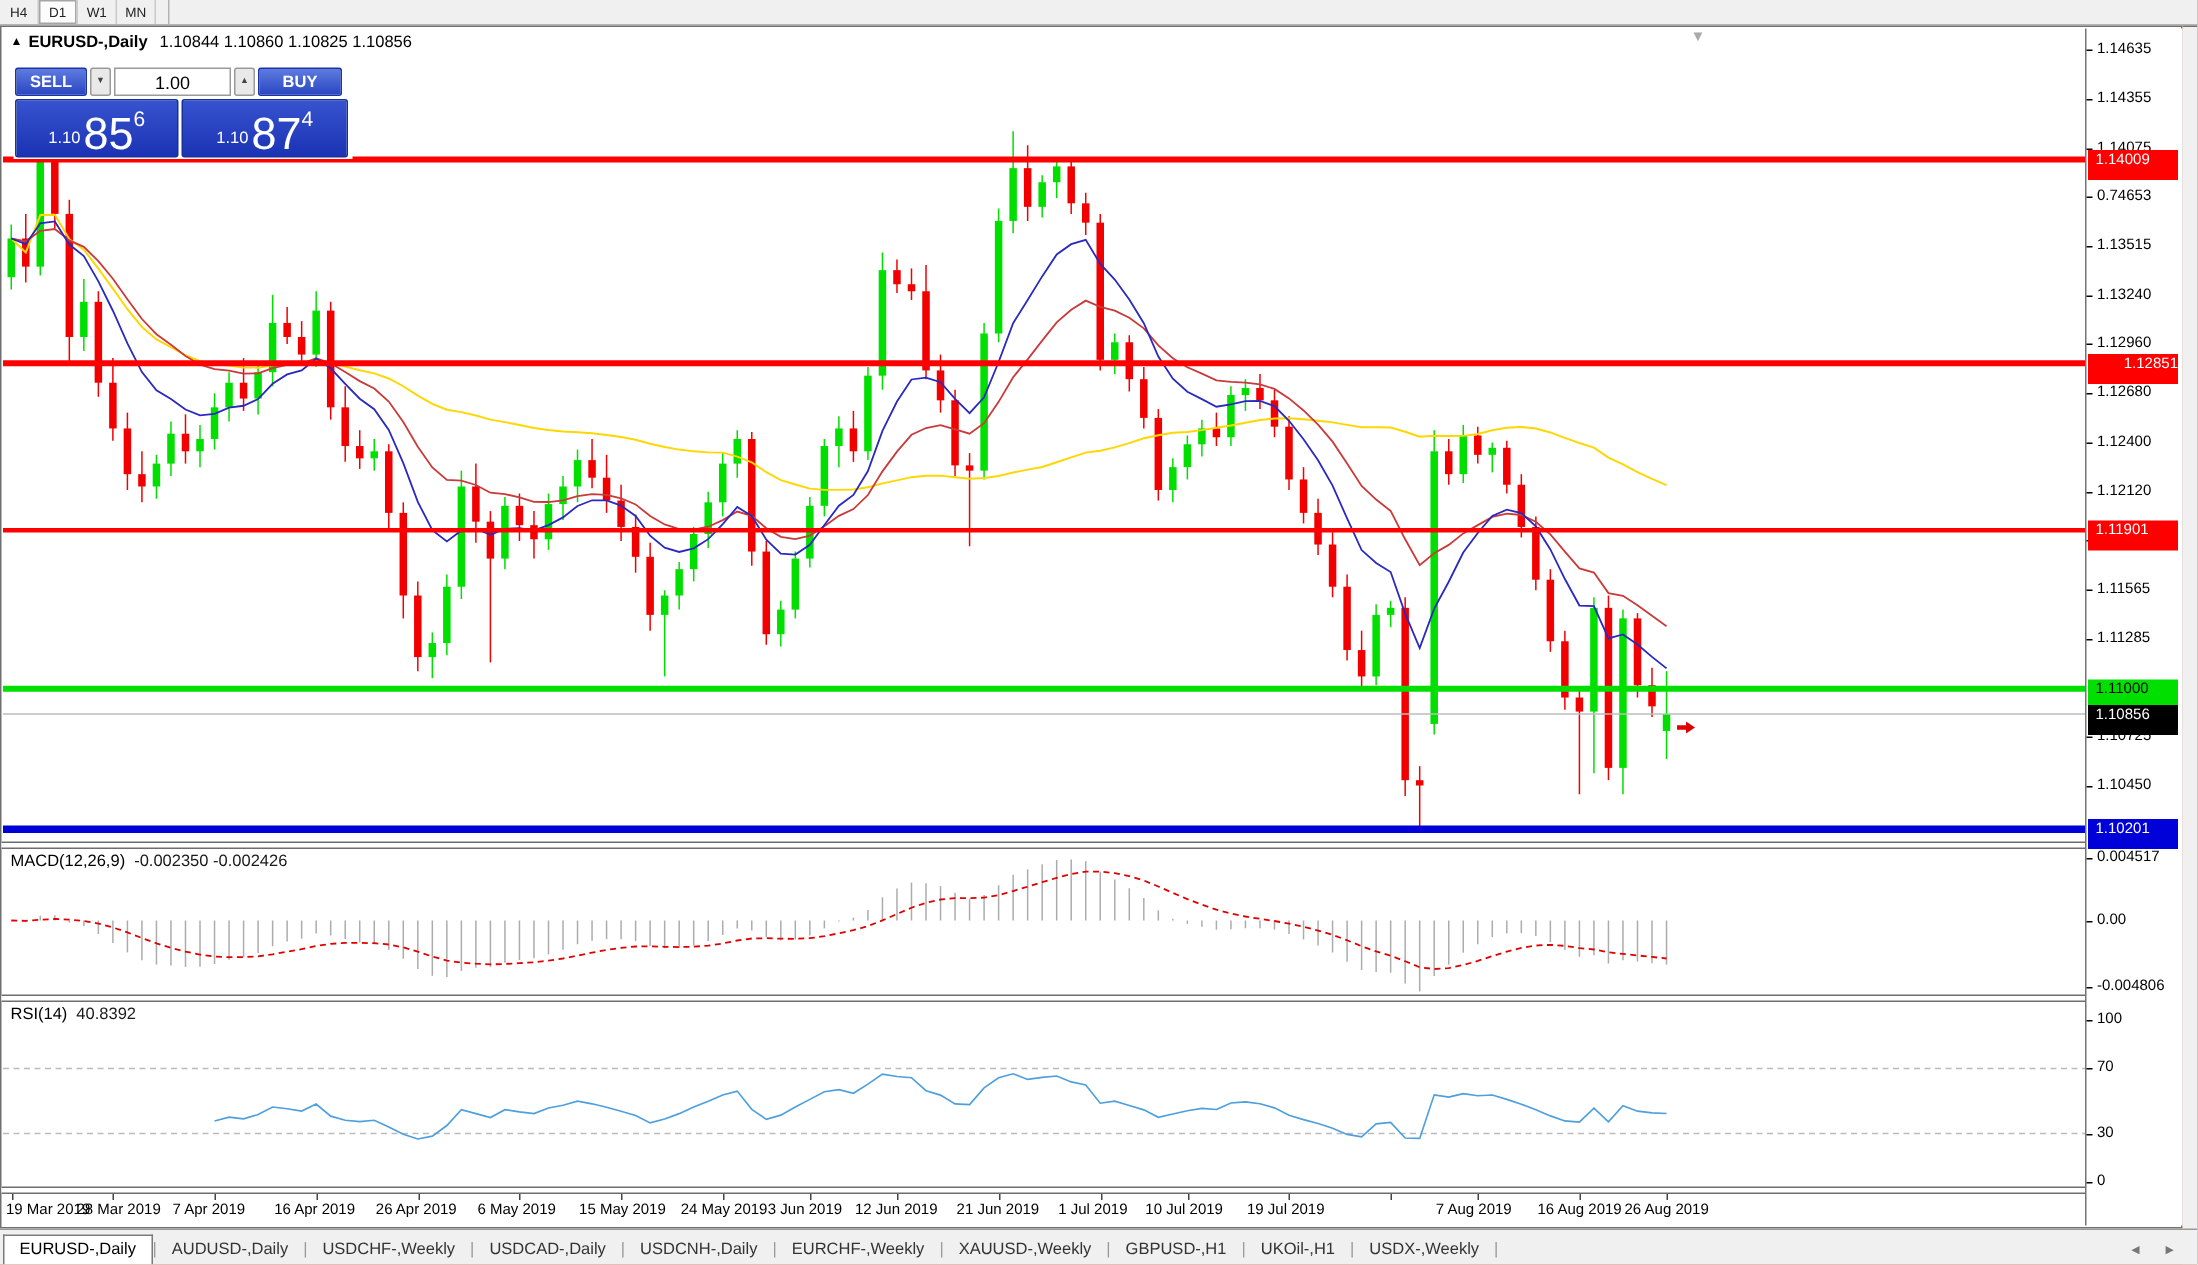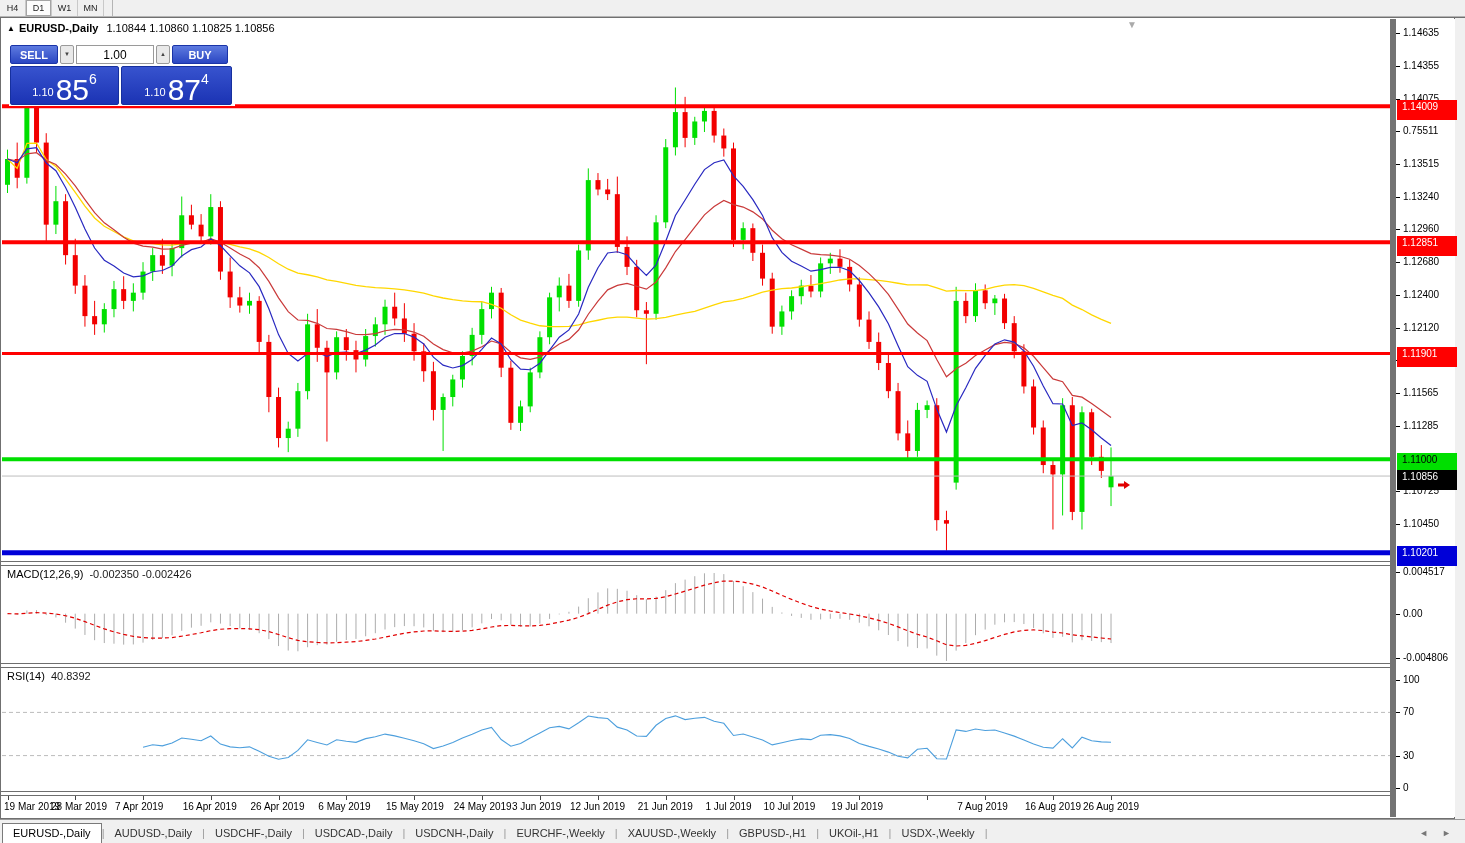--- a/index.html
+++ b/index.html
@@ -29,21 +29,21 @@
   #sellprice{width:109px;} #buyprice{width:111px;}
   .bp-small{font-size:11px;margin:0 2px 6px 0;}
   .bp-big{font-size:30px;line-height:0.95;}
   .bp-sup{font-size:14px;align-self:flex-start;margin-top:4px;}
   
   .splitter{position:absolute;left:0;width:1453px;height:3px;background:#FFFFFF;border-top:1px solid #6E6E6E;border-bottom:1px solid #6E6E6E;box-sizing:content-box;z-index:25;}
   
   .indlabel{position:absolute;left:5px;top:2px;font-size:11px;color:#000;z-index:20;white-space:nowrap;}
   .indlabel .vals{margin-left:6px;color:#1a1a1a;}
   
-  #axiscol{position:absolute;left:1389px;top:1px;width:65px;height:798px;background:#fff;border-left:6px solid #737373;box-sizing:border-box;z-index:26;}
+  #axiscol{position:absolute;left:1389px;top:1px;width:65px;height:798px;background:#fff;border-left:1px solid #737373;box-sizing:border-box;z-index:26;}
   .axlabel{position:absolute;left:7px;font-size:10px;color:#000;white-space:nowrap;}
   .axtickdash{position:absolute;left:0;width:4px;height:1px;background:#000;}
   .axbadge{position:absolute;left:1px;width:60px;height:20px;font-size:10px;line-height:13px;text-align:left;padding-left:5px;box-sizing:border-box;white-space:nowrap;z-index:5;}
   
   #dateaxis{position:absolute;left:1px;width:1388px;height:22px;background:#fff;z-index:10;}
   .datelabel{position:absolute;top:5px;font-size:10px;color:#000;white-space:nowrap;}
   .datetick{position:absolute;top:0;width:1px;height:4px;background:#444;}
   
   #tabbar{position:absolute;left:0;top:819px;width:1465px;height:24px;background:#F0F0F0;border-top:1px solid #999;box-sizing:border-box;display:flex;align-items:flex-end;font-size:11px;color:#333;}
   .tab{padding:3px 10px 4px 10px;white-space:nowrap;cursor:pointer;}
@@ -509,21 +509,21 @@
         <div class="datelabel" style="left: 1081.02px;">26 Aug 2019</div>
       </div>
     <div id="axiscol">
         <div class="axtickdash" style="top: 13.953px;"></div>
         <div class="axlabel" style="top: 7.95297px;">1.14635</div>
         <div class="axtickdash" style="top: 46.7835px;"></div>
         <div class="axlabel" style="top: 40.7835px;">1.14355</div>
         <div class="axtickdash" style="top: 79.614px;"></div>
         <div class="axlabel" style="top: 73.614px;">1.14075</div>
         <div class="axtickdash" style="top: 112.445px;"></div>
-        <div class="axlabel" style="top: 106.445px;">0.75511</div>
+        <div class="axlabel" style="top: 106.445px;">0.74653</div>
         <div class="axtickdash" style="top: 145.275px;"></div>
         <div class="axlabel" style="top: 139.275px;">1.13515</div>
         <div class="axtickdash" style="top: 177.519px;"></div>
         <div class="axlabel" style="top: 171.519px;">1.13240</div>
         <div class="axtickdash" style="top: 210.35px;"></div>
         <div class="axlabel" style="top: 204.35px;">1.12960</div>
         <div class="axtickdash" style="top: 243.18px;"></div>
         <div class="axlabel" style="top: 237.18px;">1.12680</div>
         <div class="axtickdash" style="top: 276.011px;"></div>
         <div class="axlabel" style="top: 270.011px;">1.12400</div>
@@ -533,21 +533,21 @@
         <div class="axlabel" style="top: 335.086px;">1.11845</div>
         <div class="axtickdash" style="top: 373.916px;"></div>
         <div class="axlabel" style="top: 367.916px;">1.11565</div>
         <div class="axtickdash" style="top: 406.747px;"></div>
         <div class="axlabel" style="top: 400.747px;">1.11285</div>
         <div class="axtickdash" style="top: 472.408px;"></div>
         <div class="axlabel" style="top: 466.408px;">1.10725</div>
         <div class="axtickdash" style="top: 504.652px;"></div>
         <div class="axlabel" style="top: 498.652px;">1.10450</div>
         <div class="axbadge" style="top: 80.8526px; background: rgb(255, 0, 0); color: rgb(255, 255, 255);">1.14009</div>
-        <div class="axbadge" style="top: 216.63px; background: rgb(255, 0, 0); color: rgb(255, 255, 255);">1.12851</div>
+        <div class="axbadge" style="top: 216.63px; background: rgb(255, 0, 0); color: rgb(255, 255, 255); text-align: right;">1.12851</div>
         <div class="axbadge" style="top: 328.02px; background: rgb(255, 0, 0); color: rgb(255, 255, 255);">1.11901</div>
         <div class="axbadge" style="top: 433.663px; background: rgb(0, 223, 0); color: rgb(0, 0, 0);">1.11000</div>
         <div class="axbadge" style="top: 527.348px; background: rgb(0, 0, 216); color: rgb(255, 255, 255);">1.10201</div>
         <div class="axbadge" style="top: 450.548px; background: rgb(0, 0, 0); color: rgb(255, 255, 255);">1.10856</div>
         <div class="axtickdash" style="top: 553px;"></div>
         <div class="axlabel" style="top: 547px;">0.004517</div>
         <div class="axtickdash" style="top: 594.667px;"></div>
         <div class="axlabel" style="top: 588.667px;">0.00</div>
         <div class="axtickdash" style="top: 639px;"></div>
         <div class="axlabel" style="top: 633px;">-0.004806</div>
@@ -562,21 +562,21 @@
       </div>
   </div>
 
   <div id="rightstrip"></div>
 
   <div id="tabbar">
       <div class="tab active">EURUSD-,Daily</div>
       <div class="tabsep">|</div>
       <div class="tab">AUDUSD-,Daily</div>
       <div class="tabsep">|</div>
-      <div class="tab">USDCHF-,Daily</div>
+      <div class="tab">USDCHF-,Weekly</div>
       <div class="tabsep">|</div>
       <div class="tab">USDCAD-,Daily</div>
       <div class="tabsep">|</div>
       <div class="tab">USDCNH-,Daily</div>
       <div class="tabsep">|</div>
       <div class="tab">EURCHF-,Weekly</div>
       <div class="tabsep">|</div>
       <div class="tab">XAUUSD-,Weekly</div>
       <div class="tabsep">|</div>
       <div class="tab">GBPUSD-,H1</div>

